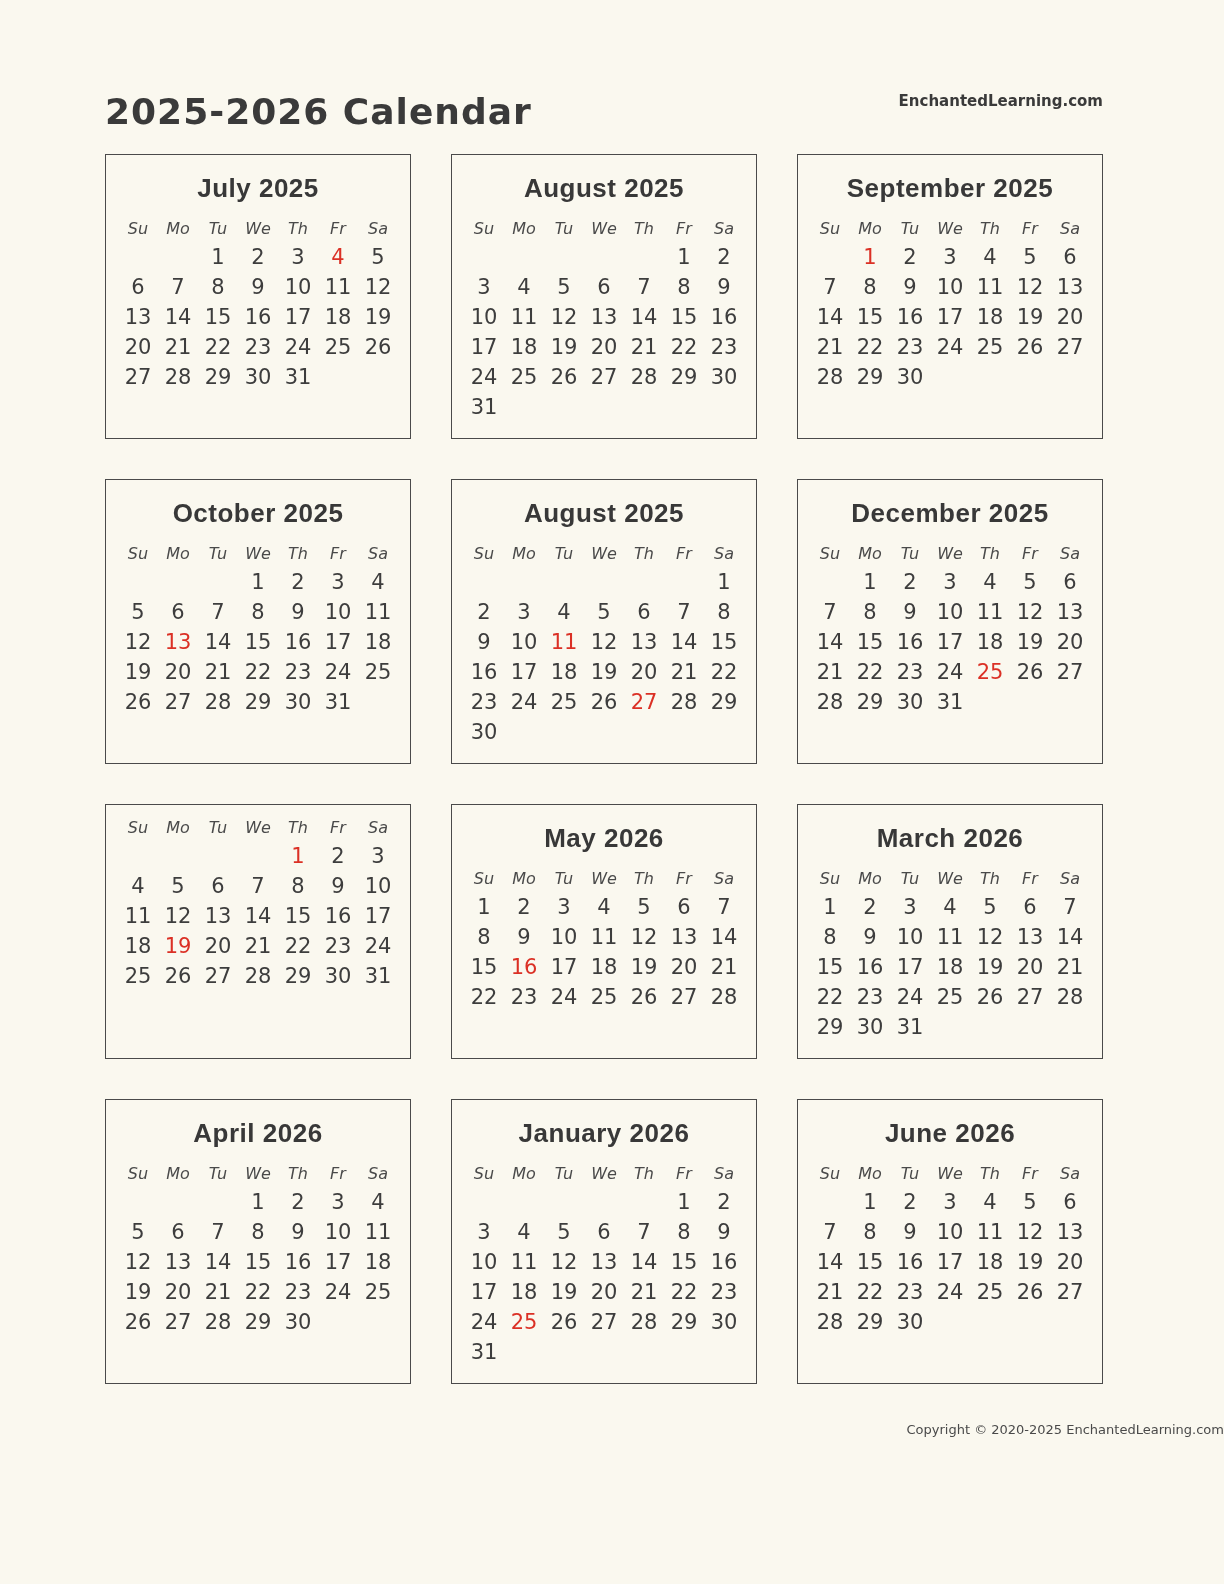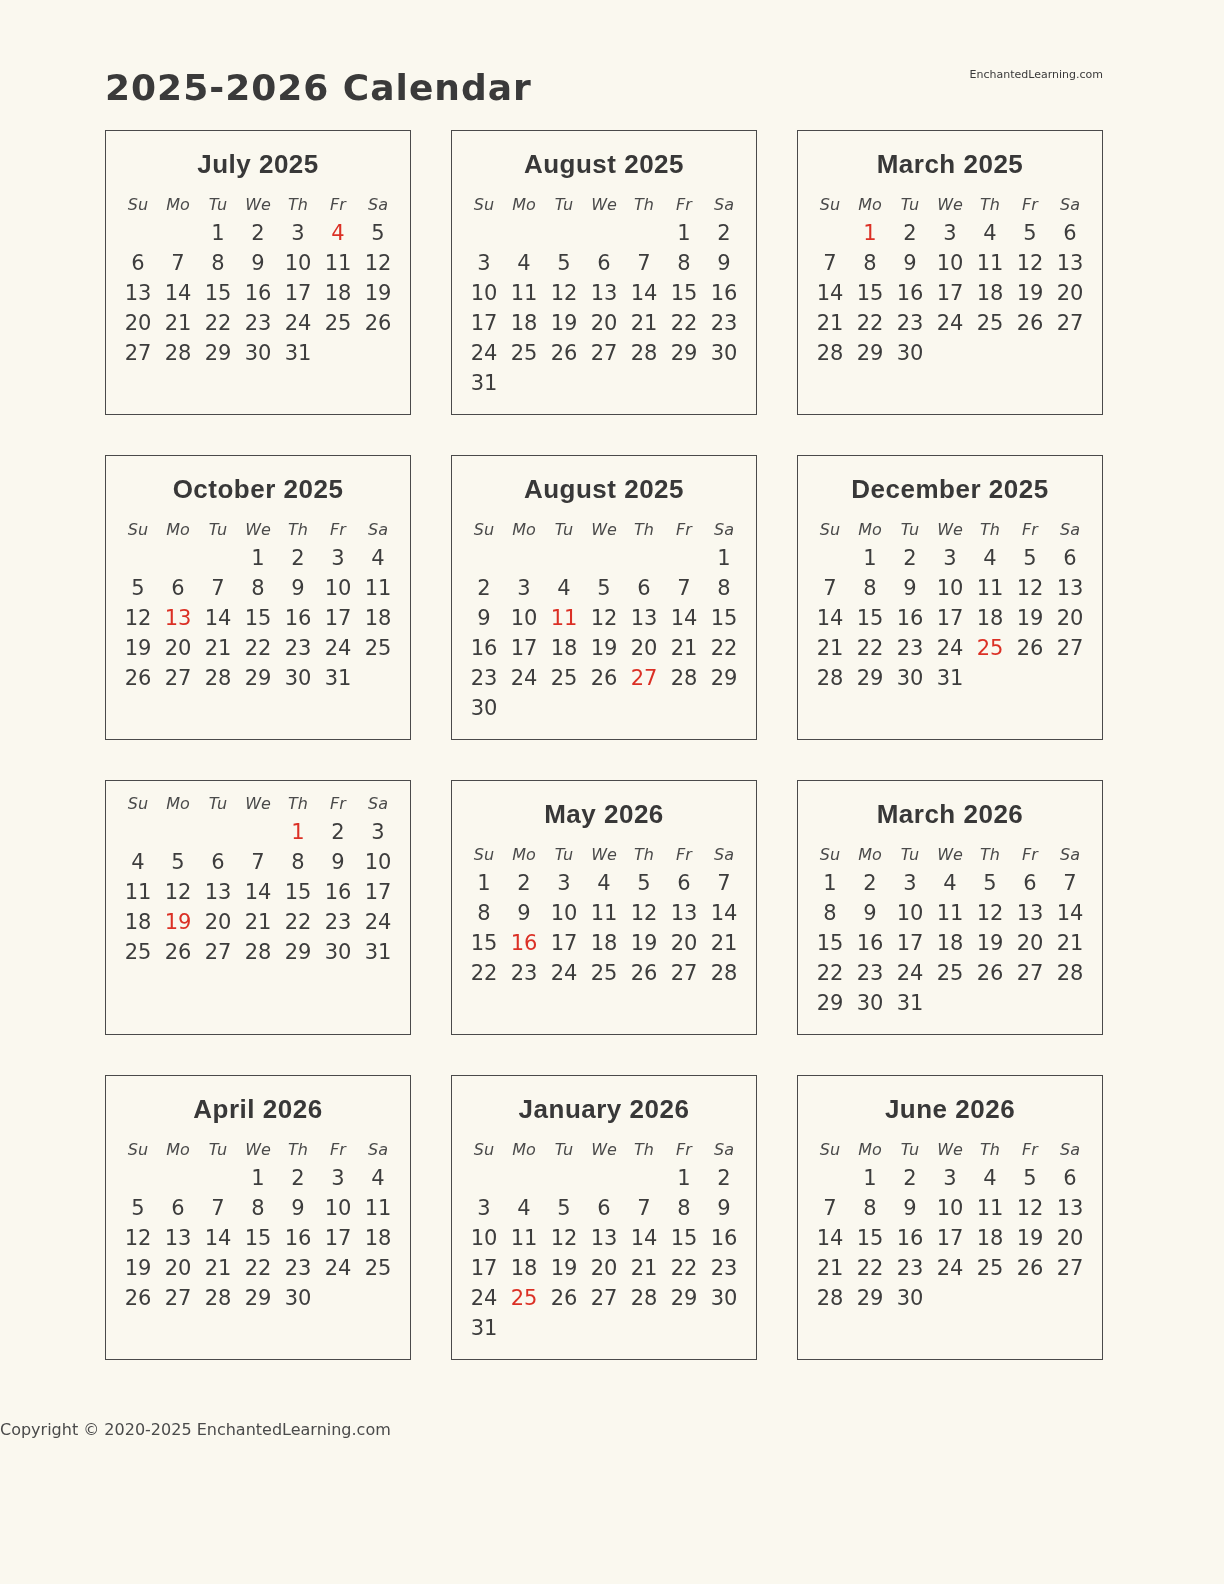--- a/index.html
+++ b/index.html
@@ -13,38 +13,38 @@
     height: 1584px;
     background: #faf8ef;
     overflow: hidden;
     box-sizing: border-box;
     font-family: "DejaVu Sans", sans-serif;
     color: #3d3d3d;
   }
   .header {
     width: 998px;
     margin-left: 105px;
-    padding-top: 64px;
+    padding-top: 88px;
     display: flex;
     justify-content: space-between;
     align-items: flex-start;
   }
   .page-title {
     margin: 4px 0 0 0;
     font-family: "DejaVu Sans", sans-serif;
     font-weight: bold;
     font-size: 36px;
     letter-spacing: 1px;
     color: #3a3a3a;
     line-height: 1.1;
   }
   .site-name {
     margin-top: 4px;
-    font-size: 11px;
-    font-weight: normal;
+    font-size: 15px;
+    font-weight: bold;
     color: #3a3a3a;
   }
   .calendar-grid {
     width: 998px;
     margin: 22px 0 0 105px;
     display: grid;
     grid-template-columns: repeat(3, 1fr);
     column-gap: 30px;
     row-gap: 31px;
     gap: 40px;
@@ -84,23 +84,23 @@
     font-size: 21px;
     color: #3d3d3d;
     height: 30px;
     padding: 0;
     line-height: 30px;
   }
   table.cal td.red {
     color: #db3025;
   }
   .footer {
-    margin-top: 60px;
-    text-align: left;
-    font-size: 16px;
+    margin-top: 38px;
+    text-align: right;
+    font-size: 13px;
     color: #4a4a4a;
   }
 </style>
 </head>
 <body>
 
 <div class="page">
   <div class="header">
     <h1 class="page-title">2025-2026 Calendar</h1>
     <div class="site-name">EnchantedLearning.com</div>
@@ -236,21 +236,21 @@
               <td></td>
               <td></td>
               <td></td>
               <td></td>
               <td></td>
             </tr>
           </tbody>
         </table>
       </div>
       <div class="month">
-        <div class="month-title">March 2025</div>
+        <div class="month-title">September 2025</div>
         <table class="cal">
           <thead>
             <tr>
               <th>Su</th>
               <th>Mo</th>
               <th>Tu</th>
               <th>We</th>
               <th>Th</th>
               <th>Fr</th>
               <th>Sa</th>

